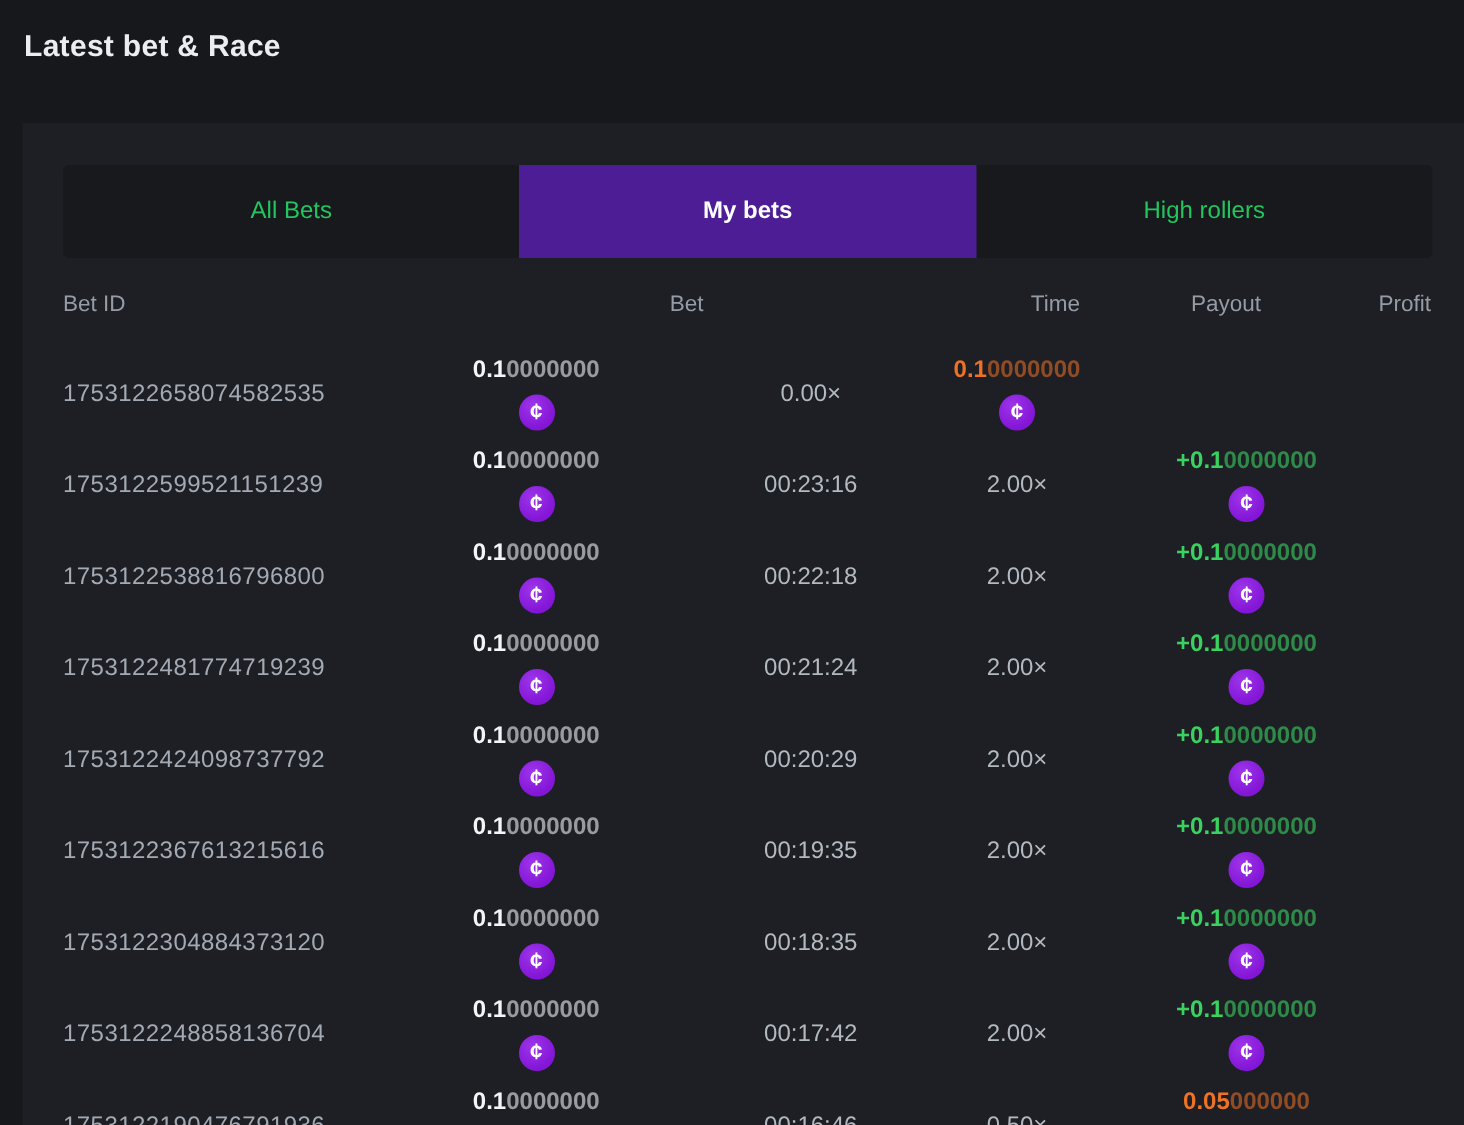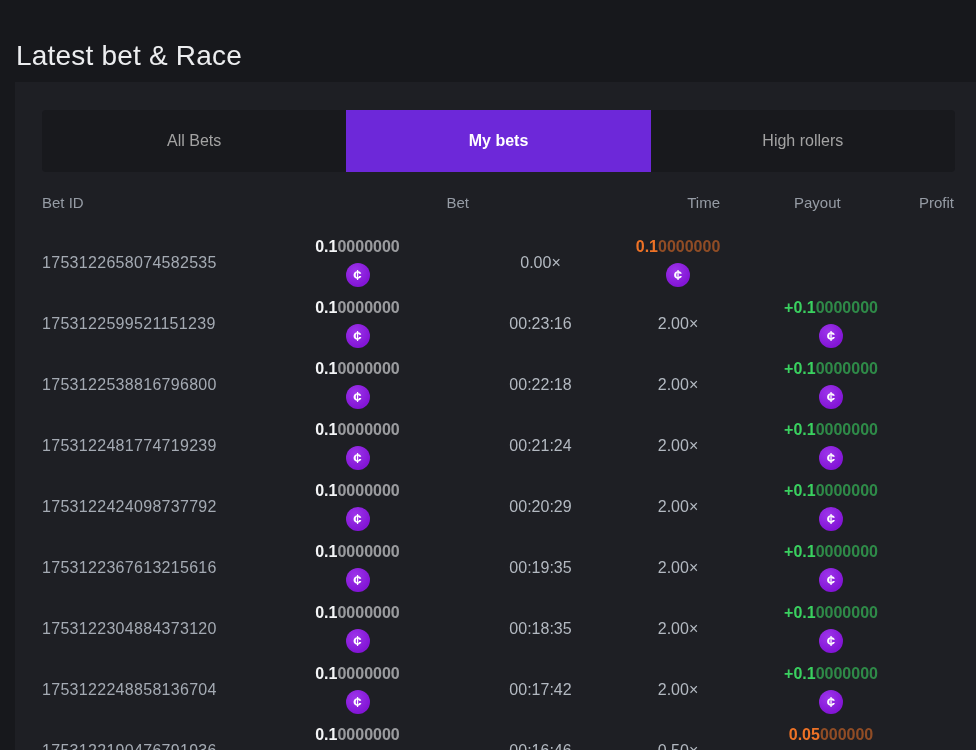--- a/index.html
+++ b/index.html
@@ -2,36 +2,36 @@
 <html><head>
 <meta charset="utf-8">
 <style>
   html { background:#17181c; }
   body {
     margin:0; width:976px; height:750px; position:relative; overflow:hidden;
     background:#17181c; font-family:"Liberation Sans", sans-serif;
     -webkit-font-smoothing:antialiased;
   }
   .page-title {
-    position:absolute; left:16px; top:40px;
-    font-size:28px; font-weight:400; color:#ecedef; letter-spacing:.2px;
+    position:absolute; left:16px; top:20px;
+    font-size:20px; font-weight:700; color:#ecedef; letter-spacing:.2px;
   }
   .panel {
     position:absolute; left:15px; top:82px; right:0; bottom:0;
     background:#1e1f24; overflow:hidden;
   }
   .tabs {
     position:absolute; left:27px; top:28px; width:913px; height:62px;
     display:flex; background:#18191d; border-radius:4px; overflow:hidden;
   }
   .tab {
     flex:1 1 0; display:flex; align-items:center; justify-content:center;
-    font-size:16px; color:#a3a3a3; cursor:pointer; user-select:none;
-  }
-  .tab.active { background:#6d28d9; color:#ffffff; font-weight:700; }
+    font-size:16px; color:#22c55e; cursor:pointer; user-select:none;
+  }
+  .tab.active { background:#4c1d95; color:#ffffff; font-weight:700; }
   .table { position:absolute; left:27px; right:22px; top:90px; }
   .thead, .trow {
     display:grid; grid-template-columns:240px 151px 215px 60px 1fr;
     align-items:center;
   }
   .thead { height:60px; font-size:15px; color:#969ca5;gap:36px; }
   .trow  { height:61px; font-size:16px; }
   .h-bet    { text-align:right; padding-left:24px; }
   .h-time   { text-align:right; }
   .h-payout { text-align:center;margin-left:38px; }

